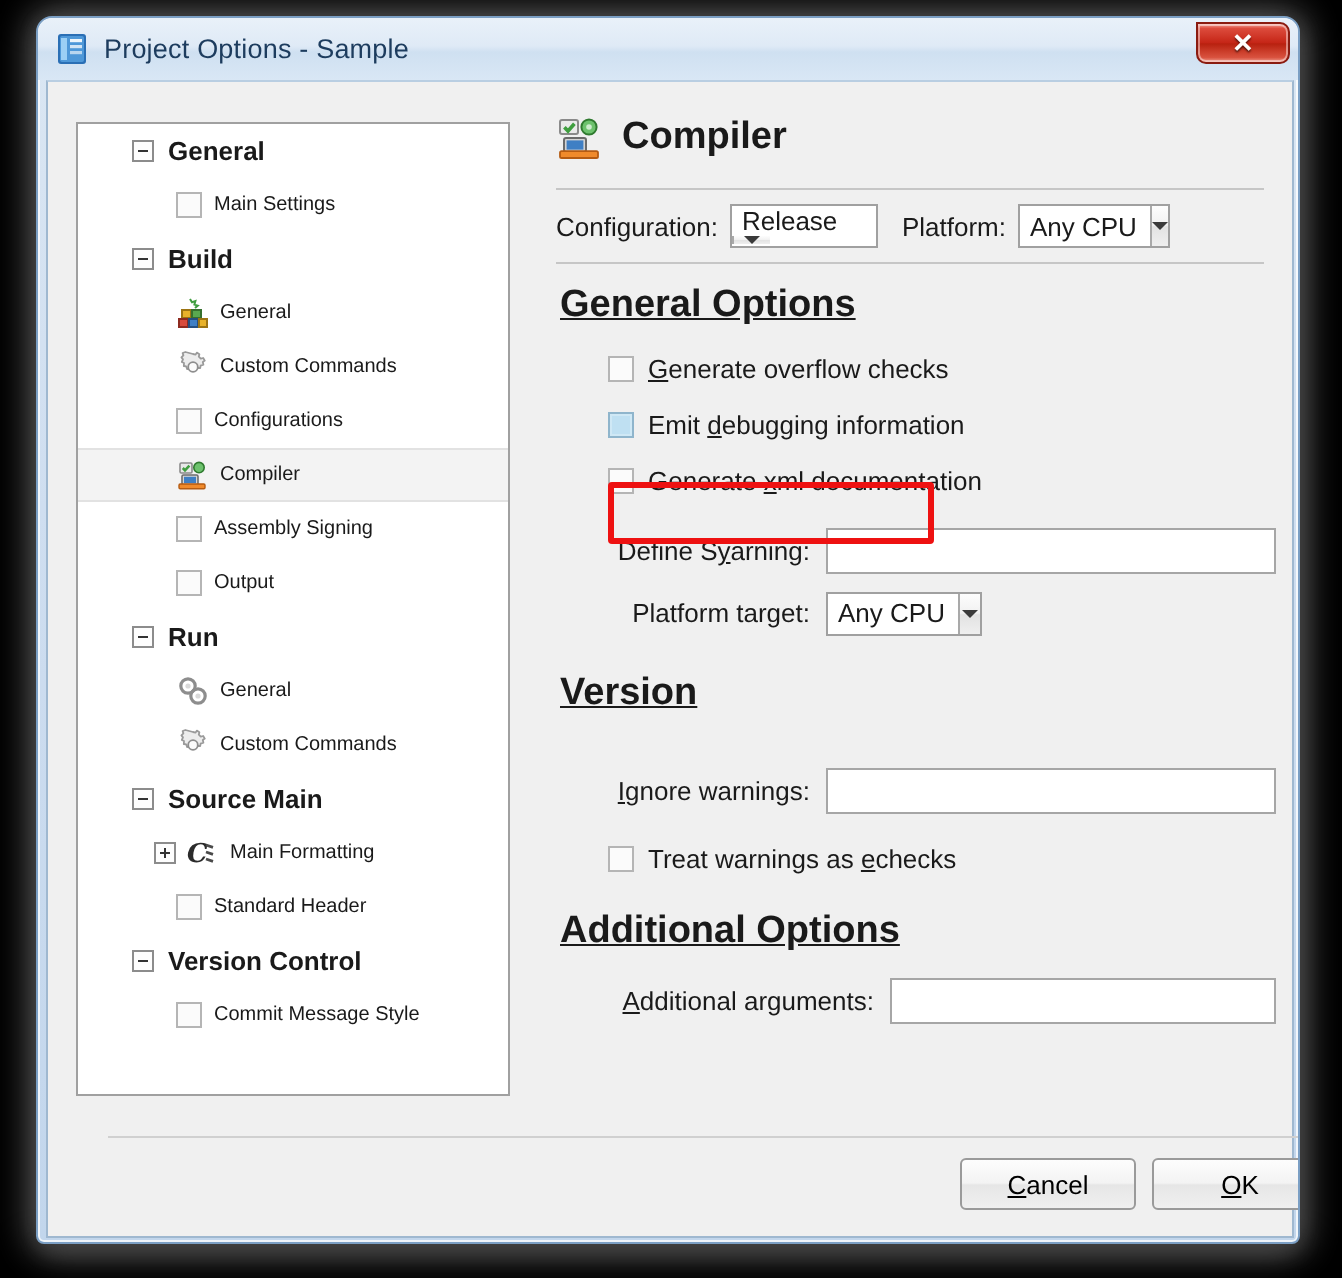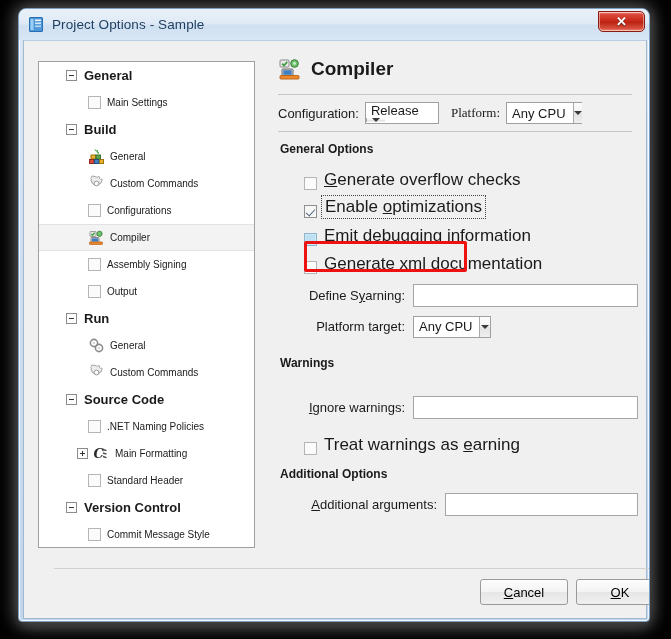--- a/index.html
+++ b/index.html
@@ -222,29 +222,30 @@
   }
   .carrow i {
     display: block;
     width: 0; height: 0;
     border-left: 4px solid transparent;
     border-right: 4px solid transparent;
     border-top: 4px solid #3a3a3a;
   }
 
   .section-title {
-    font-size: 12px;
+    font-size: 19px;
     font-weight: bold;
     padding: 10px 0 6px 8px;
+    text-decoration: underline;
   }
   .opt-row {
-    display: flex; align-items: flex-end;
+    display: flex; align-items: center;
     height: 28px;
     padding-left: 32px;
-    font-size: 17px;
+    font-size: 13px;
     position: relative;
   }
   .cbox {
     width: 13px; height: 13px;
     border: 1px solid #b5b5b5;
     background: #fbfbfb;
     margin-right: 7px;
     flex: 0 0 auto;
     position: relative;
     cursor: pointer;
@@ -499,28 +500,23 @@
             <svg width="17" height="17" viewBox="0 0 17 17">
               <path d="M8.5 2 l1.3.3.6-1 1.3.8-.3 1.2 1 1 1.2-.3.8 1.3-1 .7.3 1.3-1.4.5-.2 1.2-1.5-.1-.5 1.1-1.3-.6-1 .8-1-1-1.2.4-.5-1.4-1.2-.2.1-1.5-1.1-.5.6-1.3-.8-1 1-1 -.4-1.2 1.4-.5z" fill="#ededed" stroke="#9a9a9a" stroke-width="0.9" stroke-linejoin="round"></path>
               <circle cx="8.5" cy="8.5" r="2.4" fill="#fbfbfb" stroke="#8e8e8e" stroke-width="0.9"></circle>
             </svg>
           </span>
           <span class="label">Custom Commands</span>
         </div>
 
         <div class="tnode group">
           <span class="expander"></span>
-          <span class="label">Source Code</span>
-        </div>
-
-        <div class="tnode">
-          <span class="indent"></span>
-          <span class="ck-empty"></span>
-          <span class="label">.NET Naming Policies</span>
-        </div>
+          <span class="label">Source Main</span>
+        </div>
+
 
         <div class="tnode">
           <span class="indent2"></span>
           <span class="expander plus" style="margin-left:0;margin-right:5px;"></span>
           <span class="icon-slot">
             <svg width="17" height="17" viewBox="0 0 17 17">
               <text x="0.5" y="13" font-family="DejaVu Serif, serif" font-size="13" font-weight="bold" font-style="italic" fill="#2b2b2b">C</text>
               <path d="M10 4.5 l3.5 1.2 M10 8 l3.5 1.2 M10 11.5 l3.5 1.2" stroke="#4a4a4a" stroke-width="1.4"></path>
             </svg>
           </span>
@@ -565,41 +561,37 @@
         <div class="hr"></div>
 
         <div class="cfg-row">
           <span>Configuration:</span>
           <span class="combo" style="width:74px;flex-direction:column;">
             <span class="cval">Release</span>
             <span class="carrow">
                 <i></i>
               </span>
           </span>
-          <span style="margin-left:6px;font-family:Liberation Serif, serif;">Platform:</span>
+          <span style="margin-left:6px;">Platform:</span>
           <span class="combo" style="width:76px;">
             <span class="cval">Any CPU</span>
             <span class="carrow">
                 <i></i>
               </span>
           </span>
         </div>
         <div class="hr" style="margin-top:0;"></div>
 
         <div class="section-title">General Options</div>
 
         <div class="opt-row">
           <span class="cbox"></span>
           <span><u>G</u><span>enerate overflow checks</span></span>
         </div>
 
-        <div class="opt-row">
-          <span class="cbox checked"></span>
-          <span class="focusbox"><span>Enable </span><u>o</u><span>ptimizations</span></span>
-        </div>
 
         <div class="opt-row">
           <span class="cbox partial"></span>
           <span><span>Emit </span><u>d</u><span>ebugging information</span></span>
         </div>
 
         <div class="opt-row">
           <span class="cbox"></span>
           <span><span>Generate </span><u>x</u><span>ml documentation</span></span>
         </div>
@@ -612,31 +604,31 @@
         <div class="field-row">
           <span class="field-label" style="width:123px;">Platform target:</span>
           <span class="combo" style="width:78px;margin-left:8px;">
             <span class="cval">Any CPU</span>
             <span class="carrow">
                 <i></i>
               </span>
           </span>
         </div>
 
-        <div class="section-title" style="padding-top:14px;">Warnings</div>
+        <div class="section-title" style="padding-top:14px;">Version</div>
 
 
         <div class="field-row" style="margin-top:16px;">
           <span class="field-label" style="width:123px;"><u>I</u><span>gnore warnings:</span></span>
           <input class="txtinput" style="width: 225px;" value="">
         </div>
 
         <div class="opt-row" style="margin-top:4px;">
           <span class="cbox"></span>
-          <span><span>Treat warnings as </span><u>e</u><span>arning</span></span>
+          <span><span>Treat warnings as </span><u>e</u><span>checks</span></span>
         </div>
 
         <div class="section-title" style="padding-top:12px;">Additional Options</div>
 
         <div class="field-row" style="margin-top:2px;">
           <span class="field-label" style="width:155px;"><u>A</u><span>dditional arguments:</span></span>
           <input class="txtinput" style="width: 193px;" value="">
         </div>
       </div>
 

